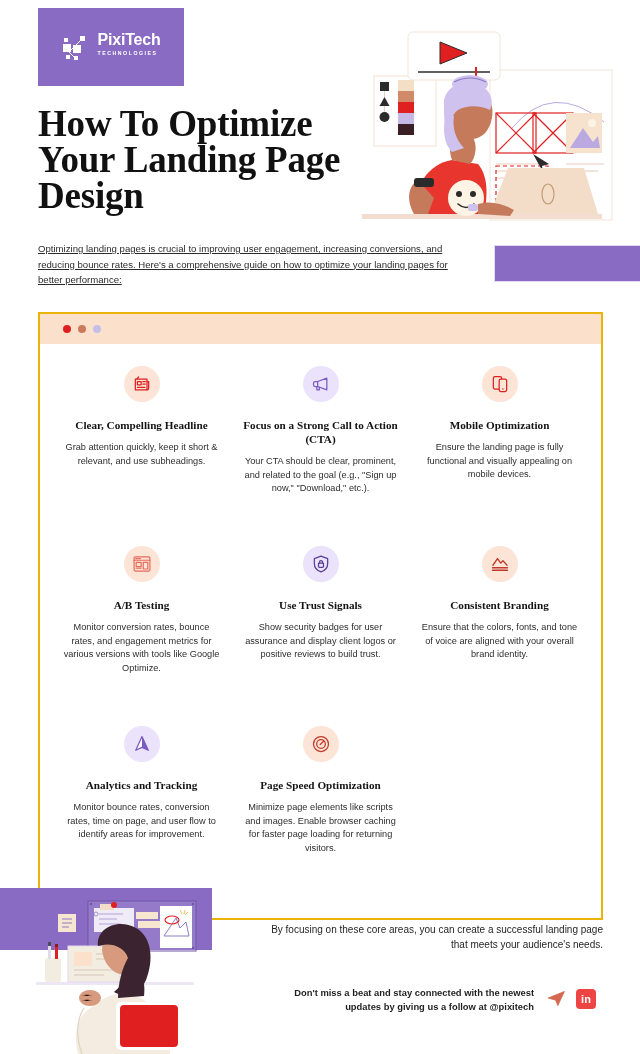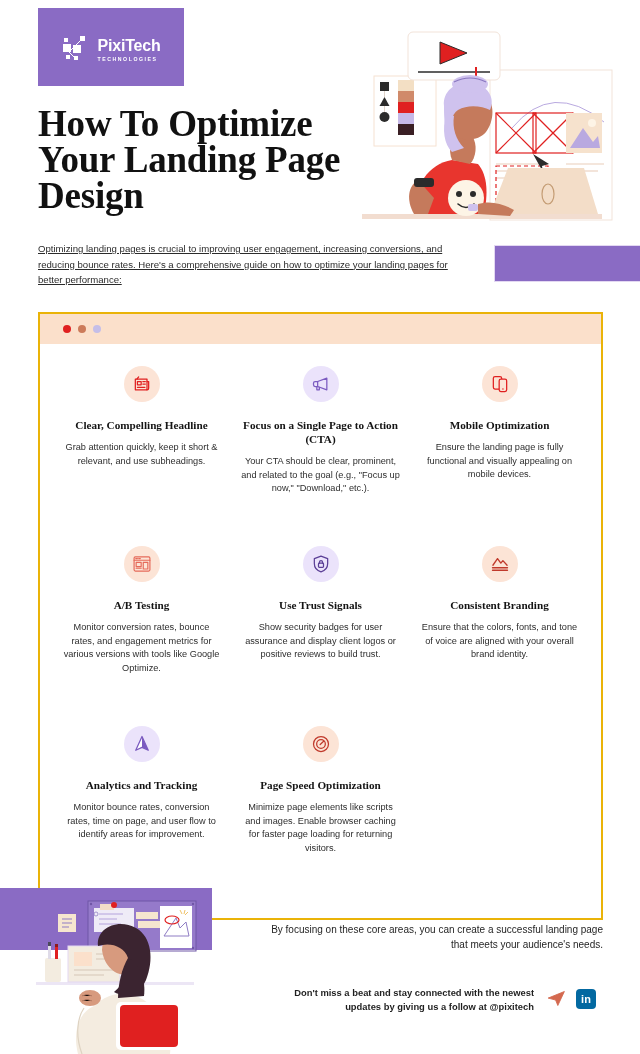--- a/index.html
+++ b/index.html
@@ -15,21 +15,21 @@
     background: #ffffff;
   }
 
   
   .logo-block {
     position: absolute; left: 38px; top: 8px;
     width: 146px; height: 78px;
     background: #8a6bc4;
     display: flex; align-items: center; justify-content: center;
   }
-  .logo-inner { display: flex; align-items: flex-end; gap: 6px; }
+  .logo-inner { display: flex; align-items: flex-start; gap: 6px; }
   .logo-mark { position: relative; width: 30px; height: 30px; }
   .logo-text { display: flex; flex-direction: column; line-height: 1; }
   .logo-name {
     color: #ffffff; font-size: 16px; font-weight: 700; letter-spacing: -0.2px;
   }
   .logo-sub {
     color: #ffffff; font-size: 5.2px; font-weight: 700;
     letter-spacing: 1.55px; margin-top: 3px;
   }
 
@@ -137,21 +137,21 @@
     text-align: right;
     font-weight: 600;
   }
   .socials {
     position: absolute; left: 546px; top: 988px;
     display: flex; align-items: center; gap: 9px;
   }
   .soc { width: 21px; height: 21px; display:flex; align-items:center; justify-content:center; }
   .soc-li {
     width: 20px; height: 20px; border-radius: 4px;
-    background: #0369a1; color: #ffffff;
+    background: #ef4444; color: #ffffff;
     display: flex; align-items: center; justify-content: center;
     font-size: 11px; font-weight: 700; font-family: "Liberation Sans", sans-serif;
   }
 </style>
 </head>
 <body>
 
 <div class="page">
 
   <div class="logo-block">
@@ -271,22 +271,22 @@
       </div>
 
       <div class="card">
         <div class="icon-circle lilac">
           <svg width="20" height="20" viewBox="0 0 24 24" fill="none" stroke="#7b5bc0" stroke-width="1.5" stroke-linecap="round" stroke-linejoin="round">
             <path d="M19 5v14l-11-4V9z"></path>
               <path d="M8 9H5a2 2 0 0 0-2 2v2a2 2 0 0 0 2 2h3"></path>
             <path d="M7 15v4h3v-3"></path>
           </svg>
         </div>
-        <div class="card-title">Focus on a Single Page to Action (CTA)</div>
-        <div class="card-body">Your CTA should be clear, prominent, and related to the goal (e.g., "Focus up now," "Download," etc.).</div>
+        <div class="card-title">Focus on a Strong Call to Action (CTA)</div>
+        <div class="card-body">Your CTA should be clear, prominent, and related to the goal (e.g., "Sign up now," "Download," etc.).</div>
       </div>
 
       <div class="card">
         <div class="icon-circle peach">
           <svg width="20" height="20" viewBox="0 0 24 24" fill="none" stroke="#e02020" stroke-width="1.5" stroke-linecap="round" stroke-linejoin="round">
             <rect x="4" y="3" width="10" height="15" rx="2"></rect>
             <rect x="11" y="6" width="9" height="15" rx="2" fill="#fce4d6"></rect>
             <circle cx="15.5" cy="18" r="0.9" fill="#e02020" stroke="none"></circle>
           </svg>
         </div>

